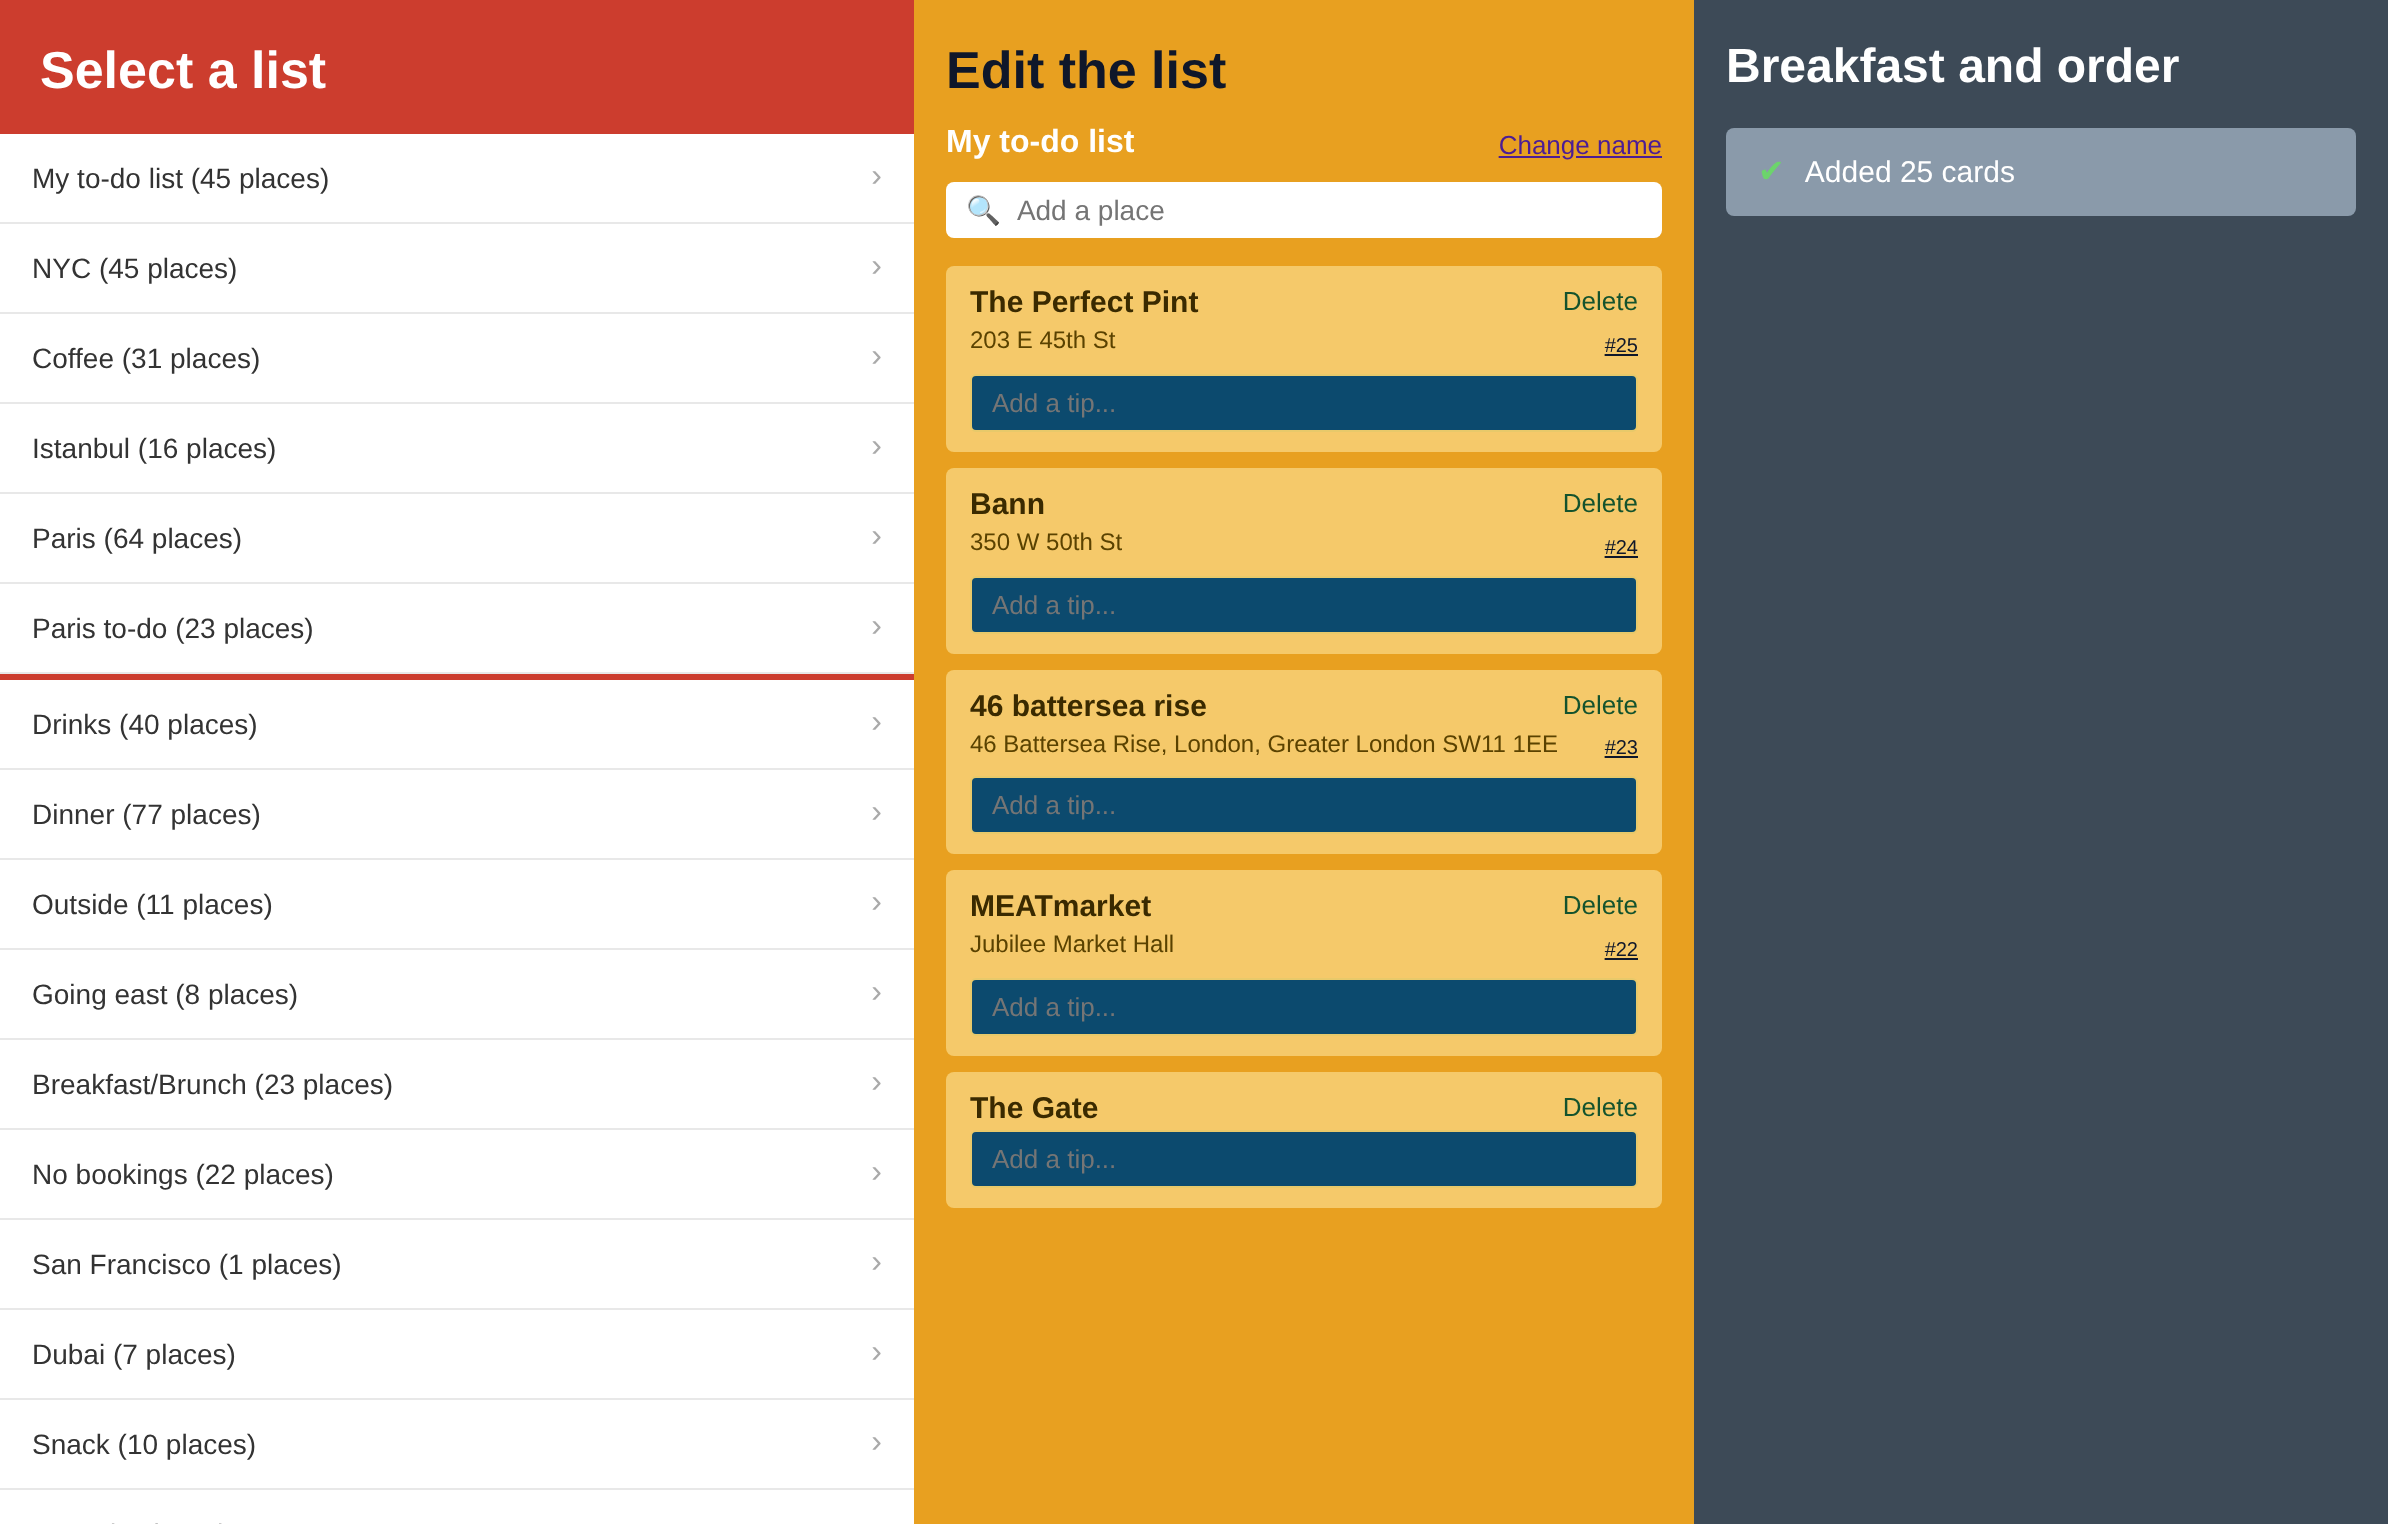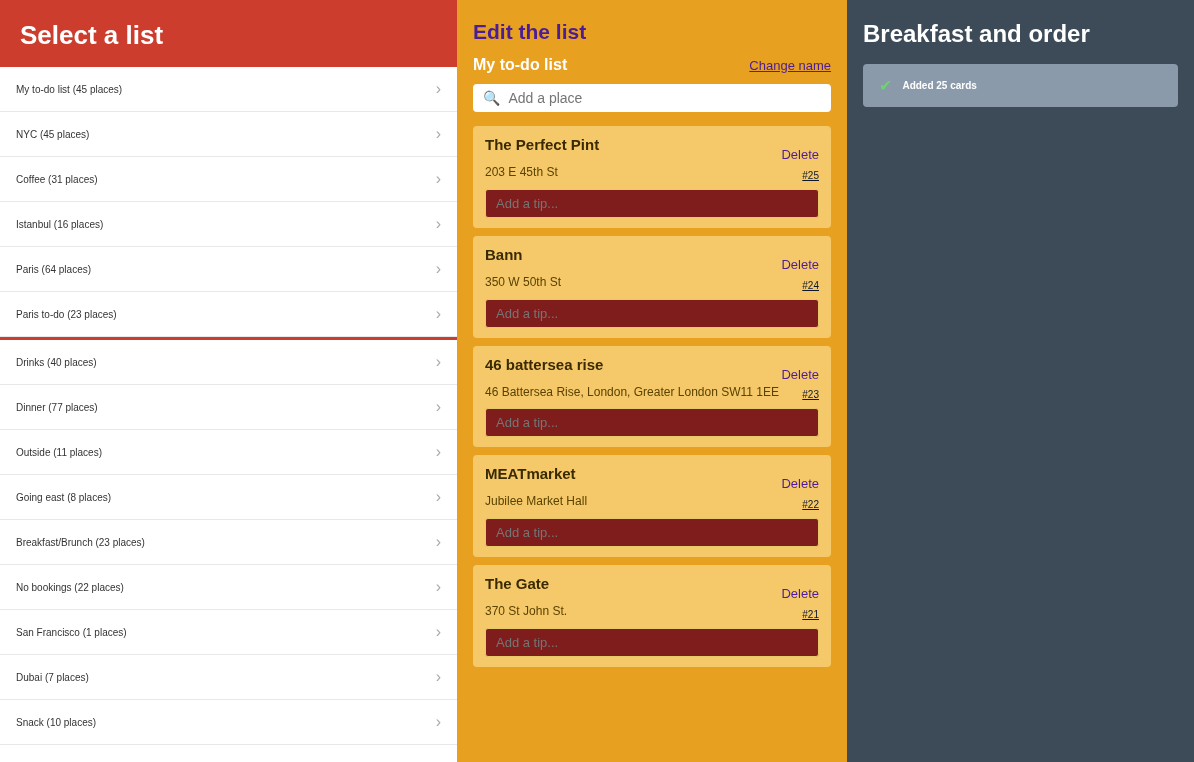--- a/index.html
+++ b/index.html
@@ -35,21 +35,21 @@
     .list-item {
       background: #fff;
       border-bottom: 1px solid #e8e8e8;
       padding: 13px 16px;
       display: flex;
       align-items: center;
       justify-content: space-between;
       cursor: pointer;
     }
     .list-item-label {
-      font-size: 10px;
+      font-size: 14px;
       color: #333;
     }
     .list-item-arrow {
       color: #aaa;
       font-size: 16px;
     }
     .list-item-divider {
       height: 3px;
       background: #cc3d2e;
     }
@@ -58,22 +58,22 @@
     .middle-panel {
       width: 390px;
       background: #e8a020;
       flex-shrink: 0;
       padding: 20px 16px;
       overflow: hidden;
       display: flex;
       flex-direction: column;
     }
     .middle-panel-title {
-      color: #4c1d95;
-      font-size: 21px;
+      color: #0f172a;
+      font-size: 26px;
       font-weight: bold;
       margin-bottom: 12px;
     }
     .list-name-row {
       display: flex;
       align-items: center;
       justify-content: space-between;
       margin-bottom: 10px;
     }
     .list-name {
@@ -126,26 +126,25 @@
       justify-content: space-between;
       align-items: flex-start;
       margin-bottom: 2px;
     }
     .place-name {
       font-size: 15px;
       font-weight: bold;
       color: #3a2a00;
     }
     .delete-btn {
-      color: #4c1d95;
+      color: #14532d;
       font-size: 13px;
       cursor: pointer;
       font-weight: normal;
       text-decoration: none;
-      margin-top: 11px;
     }
     .place-meta {
       display: flex;
       justify-content: space-between;
       align-items: flex-end;
       margin-bottom: 8px;
     }
     .place-address {
       font-size: 12px;
       color: #5a4200;
@@ -153,21 +152,21 @@
       flex: 1;
     }
     .place-number {
       font-size: 10px;
       color: #0f172a;
       margin-left: 8px;
       white-space: nowrap;
       text-decoration: underline;
     }
     .tip-input {
-      background: #7f1d1d;
+      background: #0c4a6e;
       border: 1px solid #e8c96a;
       border-radius: 3px;
       padding: 6px 10px;
       font-size: 13px;
       color: #999;
       width: 100%;
       outline: none;
     }
 
     
@@ -191,22 +190,22 @@
       display: flex;
       align-items: center;
       gap: 10px;
     }
     .check-icon {
       color: #6cd46c;
       font-size: 16px;
     }
     .added-cards-text {
       color: #fff;
-      font-size: 10px;
-      font-weight: bold;
+      font-size: 15px;
+      font-weight: normal;
     }
   </style>
 </head>
 <body>
 
 <div class="left-panel">
   <div class="left-panel-title">Select a list</div>
   <div class="list-items" id="list-items-container">
       <div class="list-item">
       <span class="list-item-label">My to-do list (45 places)</span>
@@ -329,24 +328,20 @@
         <span class="place-address">Jubilee Market Hall</span>
         <span class="place-number">#22</span>
       </div>
       <input class="tip-input" type="text" placeholder="Add a tip..." style="">
     </div>
       <div class="place-card">
       <div class="place-card-header">
         <span class="place-name">The Gate</span>
         <span class="delete-btn">Delete</span>
       </div>
-      <div class="place-meta">
-        <span class="place-address">370 St John St.</span>
-        <span class="place-number">#21</span>
-      </div>
       <input class="tip-input" type="text" placeholder="Add a tip..." style="">
     </div>
     </div>
 </div>
 
 <div class="right-panel">
   <div class="right-panel-title">Breakfast and order</div>
   <div class="added-cards-badge">
     <span class="check-icon">✔</span>
     <span class="added-cards-text">Added 25 cards</span>

